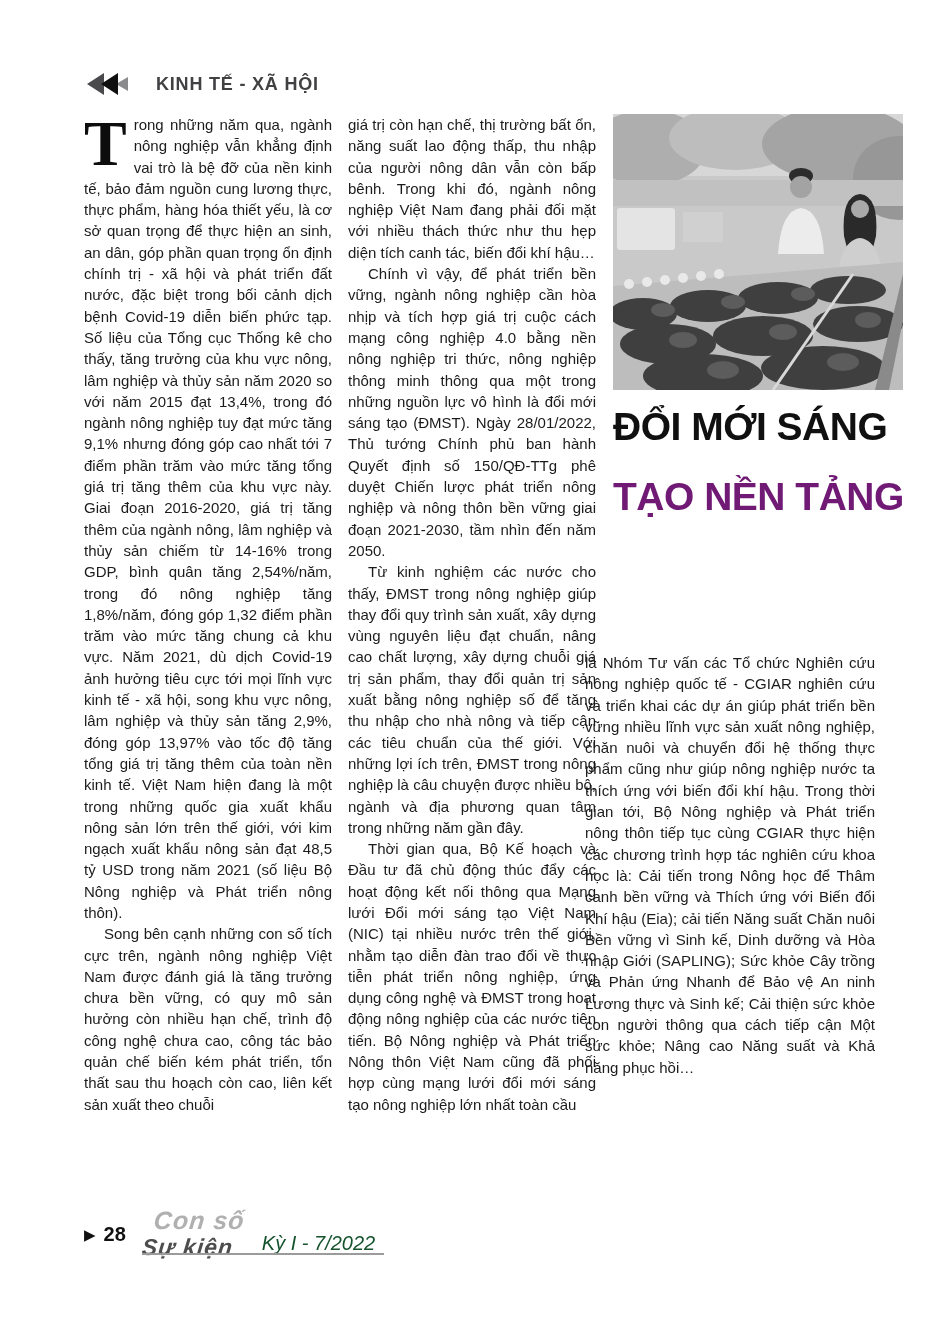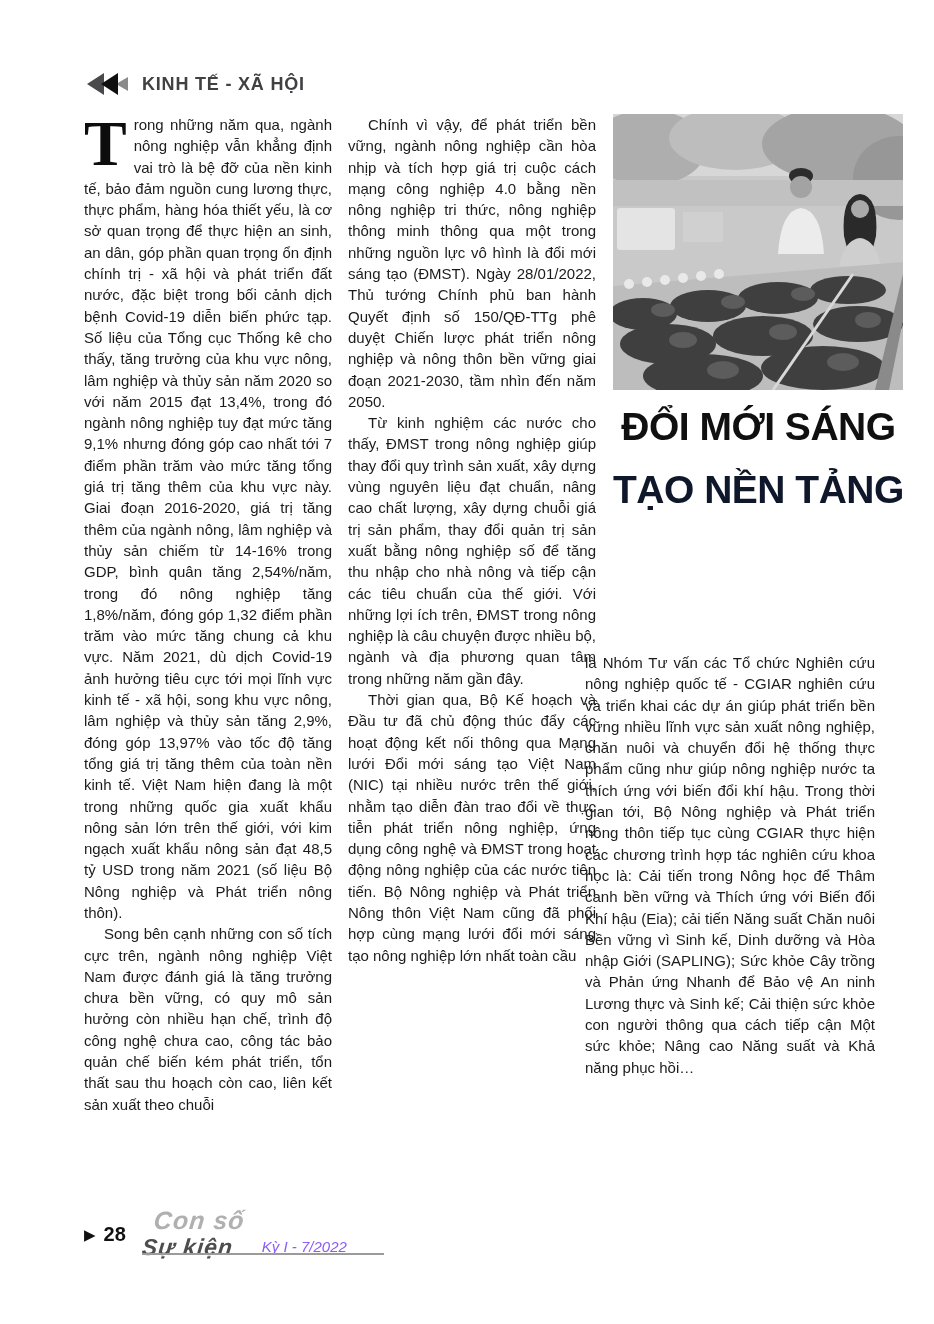--- a/index.html
+++ b/index.html
@@ -13,21 +13,21 @@
     color: #1c1c1c;
   }
 
   
   .kicker {
     position: absolute;
     left: 84px;
     top: 72px;
     display: flex;
     align-items: center;
-    gap: 12px;
+    gap: 26px;
     justify-content: flex-end;
   }
   .kicker-icon svg { display: block; }
   .kicker-text {
     font-size: 18px;
     font-weight: 700;
     color: #414042;
     letter-spacing: 0.8px;
   }
 
@@ -76,22 +76,22 @@
     margin: 0;
     font-weight: 700;
   }
   .headline span {
     display: block;
     font-size: 39px;
     line-height: 46px;
     letter-spacing: -0.5px;
     white-space: nowrap;
   }
-  .hl1 { color: #101010; margin-bottom: 17px; text-align: center; }
-  .hl2 { color: #0f172a; }
+  .hl1 { color: #101010; margin-bottom: 24px; }
+  .hl2 { color: #701a75; }
 
   
   .page-footer {
     position: absolute;
     left: 84px;
     top: 1208px;
     width: 420px;
     height: 52px;
     display: flex;
     align-items: center;
@@ -129,22 +129,22 @@
     left: 0;
     bottom: -3px;
     font-size: 23px;
     font-weight: 700;
     color: #4d4d4d;
     letter-spacing: 1px;
     transform: skewX(-6deg);
   }
   .footer-issue {
     font-style: italic;
-    font-size: 15px;
-    color: #8b5cf6;
+    font-size: 20px;
+    color: #14532d;
     align-self: flex-end;
     margin-left: 4px;
     margin-bottom: 5px;
   }
   .footer-rule {
     position: absolute;
     left: 142px;
     top: 1253px;
     width: 242px;
     height: 2px;
@@ -166,20 +166,21 @@
     </span>
     <span class="kicker-text">KINH TẾ - XÃ HỘI</span>
   </header>
 
   <section class="col col1">
     <p class="para"><span class="dropcap">T</span><span>rong những năm qua, ngành nông nghiệp vẫn khẳng định vai trò là bệ đỡ của nền kinh tế, bảo đảm nguồn cung lương thực, thực phẩm, hàng hóa thiết yếu, là cơ sở quan trọng để thực hiện an sinh, an dân, góp phần quan trọng ổn định chính trị - xã hội và phát triển đất nước, đặc biệt trong bối cảnh dịch bệnh Covid-19 diễn biến phức tạp. Số liệu của Tổng cục Thống kê cho thấy, tăng trưởng của khu vực nông, lâm nghiệp và thủy sản năm 2020 so với năm 2015 đạt 13,4%, trong đó ngành nông nghiệp tuy đạt mức tăng 9,1% nhưng đóng góp cao nhất tới 7 điểm phần trăm vào mức tăng tổng giá trị tăng thêm của khu vực này. Giai đoạn 2016-2020, giá trị tăng thêm của ngành nông, lâm nghiệp và thủy sản chiếm từ 14-16% trong GDP, bình quân tăng 2,54%/năm, trong đó nông nghiệp tăng 1,8%/năm, đóng góp 1,32 điểm phần trăm vào mức tăng chung cả khu vực. Năm 2021, dù dịch Covid-19 ảnh hưởng tiêu cực tới mọi lĩnh vực kinh tế - xã hội, song khu vực nông, lâm nghiệp và thủy sản tăng 2,9%, đóng góp 13,97% vào tốc độ tăng tổng giá trị tăng thêm của toàn nền kinh tế. Việt Nam hiện đang là một trong những quốc gia xuất khẩu nông sản lớn trên thế giới, với kim ngạch xuất khẩu nông sản đạt 48,5 tỷ USD trong năm 2021 (số liệu Bộ Nông nghiệp và Phát triển nông thôn).</span></p>
     <p class="indent">Song bên cạnh những con số tích cực trên, ngành nông nghiệp Việt Nam được đánh giá là tăng trưởng chưa bền vững, có quy mô sản hưởng còn nhiều hạn chế, trình độ công nghệ chưa cao, công tác bảo quản chế biến kém phát triển, tổn thất sau thu hoạch còn cao, liên kết sản xuất theo chuỗi</p>
   </section>
 
   <section class="col col2">
+    <p>giá trị còn hạn chế, thị trường bất ổn, năng suất lao động thấp, thu nhập của người nông dân vẫn còn bấp bênh. Trong khi đó, ngành nông nghiệp Việt Nam đang phải đối mặt với nhiều thách thức như thu hẹp diện tích canh tác, biến đổi khí hậu…</p>
     <p class="indent">Chính vì vậy, để phát triển bền vững, ngành nông nghiệp cần hòa nhịp và tích hợp giá trị cuộc cách mạng công nghiệp 4.0 bằng nền nông nghiệp tri thức, nông nghiệp thông minh thông qua một trong những nguồn lực vô hình là đổi mới sáng tạo (ĐMST). Ngày 28/01/2022, Thủ tướng Chính phủ ban hành Quyết định số 150/QĐ-TTg phê duyệt Chiến lược phát triển nông nghiệp và nông thôn bền vững giai đoạn 2021-2030, tầm nhìn đến năm 2050.</p>
     <p class="indent">Từ kinh nghiệm các nước cho thấy, ĐMST trong nông nghiệp giúp thay đổi quy trình sản xuất, xây dựng vùng nguyên liệu đạt chuẩn, nâng cao chất lượng, xây dựng chuỗi giá trị sản phẩm, thay đổi quản trị sản xuất bằng nông nghiệp số để tăng thu nhập cho nhà nông và tiếp cận các tiêu chuẩn của thế giới. Với những lợi ích trên, ĐMST trong nông nghiệp là câu chuyện được nhiều bộ, ngành và địa phương quan tâm trong những năm gần đây.</p>
     <p class="indent">Thời gian qua, Bộ Kế hoạch và Đầu tư đã chủ động thúc đẩy các hoạt động kết nối thông qua Mạng lưới Đổi mới sáng tạo Việt Nam (NIC) tại nhiều nước trên thế giới, nhằm tạo diễn đàn trao đổi về thực tiễn phát triển nông nghiệp, ứng dụng công nghệ và ĐMST trong hoạt động nông nghiệp của các nước tiên tiến. Bộ Nông nghiệp và Phát triển Nông thôn Việt Nam cũng đã phối hợp cùng mạng lưới đổi mới sáng tạo nông nghiệp lớn nhất toàn cầu</p>
   </section>
 
   <figure class="photo">
     <svg viewBox="0 0 290 276" preserveAspectRatio="none">
       <rect width="290" height="276" fill="#c9c9c9"></rect>
       <rect y="0" width="290" height="62" fill="#d7d7d7"></rect>
 

